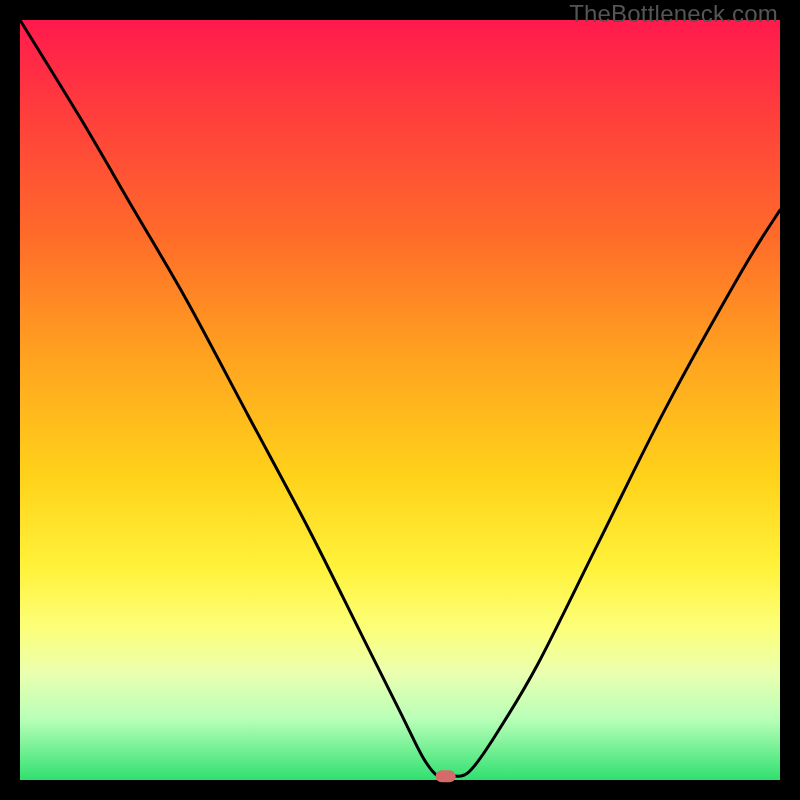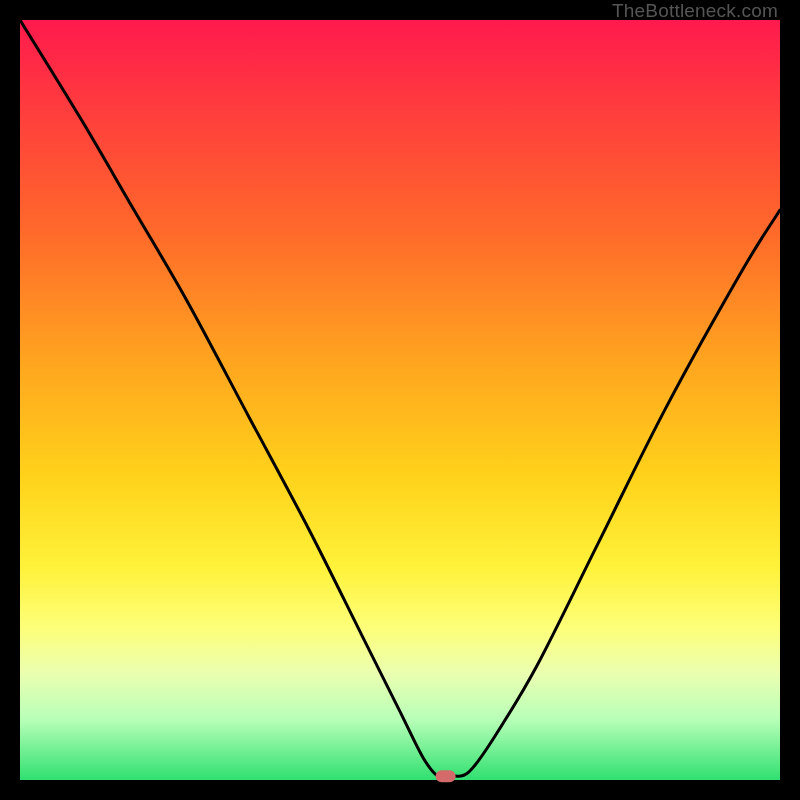--- a/index.html
+++ b/index.html
@@ -34,21 +34,21 @@
       #fdff7a 80%,
       #eaffb0 86%,
       #b8ffb8 92%,
       #30e070 100%);
   }
   .watermark {
     position: absolute;
     top: 0px;
     right: 22px;
     font-family: Arial, Helvetica, sans-serif;
-    font-size: 19px;
+    font-size: 24px;
     color: #555;
     letter-spacing: 0.2px;
   }
   svg.curve {
     position: absolute;
     left: 20px;
     top: 20px;
     width: 760px;
     height: 760px;
     overflow: visible;

